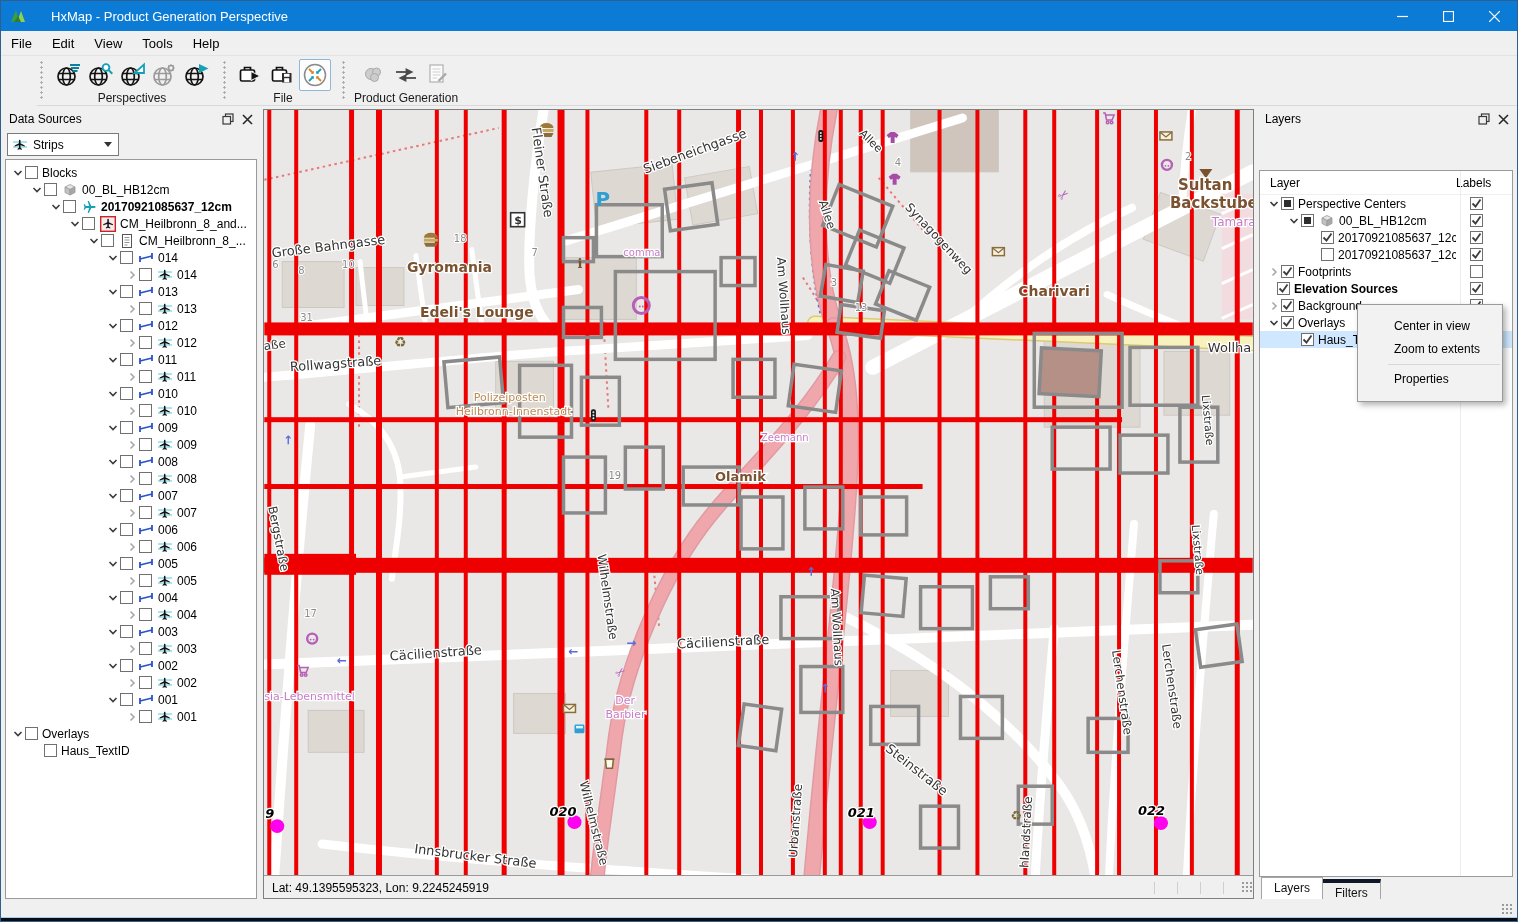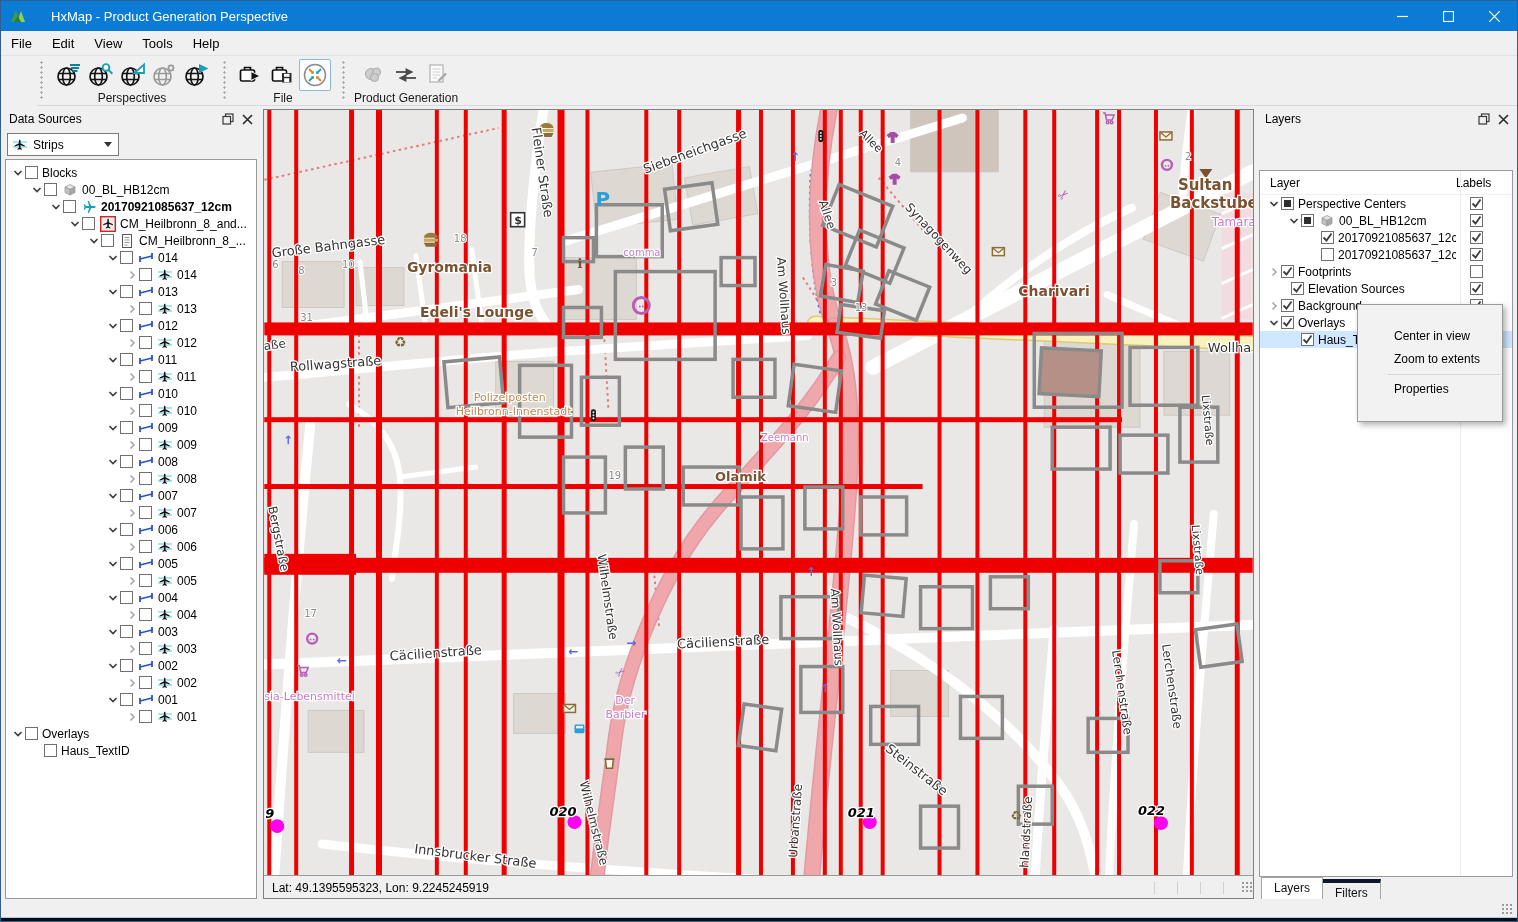--- a/index.html
+++ b/index.html
@@ -55,21 +55,21 @@
   .colsep{position:absolute;left:200px;top:0;bottom:0;width:1px;background:#ededed;}
   .lrow{display:flex;align-items:center;height:17px;position:relative;}
   .lrow.sel{background:#cfe8ff;}
   .lrow .lbl{flex:1;white-space:nowrap;overflow:hidden;}
   .lrow .labcol{width:56px;display:flex;justify-content:flex-start;padding-left:14px;flex:none;}
   .tabs{position:absolute;left:2px;bottom:0;height:22px;display:flex;align-items:flex-end;}
   .tab{height:21px;padding:3px 12px;font-size:12px;border:1px solid #a5a5a5;border-bottom:none;background:#f0f0f0;color:#111;}
   .tab.active{background:#fff;height:22px;}
   .tab.inactive{border-left:none;height:20px;border-top:4px solid #0f172a;}
   
-  .ctxmenu{position:absolute;left:1356px;top:303px;width:146px;background:#f2f2f2;border:1px solid #9b9b9b;box-shadow:3px 3px 6px rgba(0,0,0,.3);padding:20px 0;z-index:50;}
+  .ctxmenu{position:absolute;left:1356px;top:303px;width:146px;background:#f2f2f2;border:1px solid #9b9b9b;box-shadow:3px 3px 6px rgba(0,0,0,.3);padding:10px 0;z-index:50;}
   .cmitem{height:23px;line-height:23px;padding-left:36px;font-size:12px;}
   .menusep{height:1px;background:#d7d7d7;margin:3px 2px 3px 30px;}
   
   .statusbar{position:absolute;left:0;top:898px;width:100%;height:18px;background:#f0f0f0;}
   .sgrip{position:absolute;right:4px;top:4px;width:12px;height:12px;background-image:radial-gradient(#9a9a9a 32%,transparent 34%);background-size:4px 4px;}
   .bottomedge{position:absolute;left:0;top:916px;width:100%;height:6px;background:#0c0c14;border-top:1px solid #a8cdea;}
   svg{display:block;}
 </style>
 </head>
 <body>
@@ -1184,21 +1184,21 @@
             <span class="tchk">
               <svg width="11" height="11">
                 <polyline points="1.5,5.5 4.5,8.5 9.5,1.5" fill="none" stroke="#3e3e3e" stroke-width="1.8"></polyline>
               </svg>
             </span>
             <span class="lbl">Footprints</span>
             <span class="labcol">
               <span class="tchk"></span>
             </span>
           </div>
-          <div class="lrow" style="padding-left: 16px;">
+          <div class="lrow" style="padding-left: 2px; font-weight: bold;">
             <span class="texp"></span>
             <span class="tchk">
               <svg width="11" height="11">
                 <polyline points="1.5,5.5 4.5,8.5 9.5,1.5" fill="none" stroke="#3e3e3e" stroke-width="1.8"></polyline>
               </svg>
             </span>
             <span class="lbl">Elevation Sources</span>
             <span class="labcol">
               <span class="tchk">
                 <svg width="11" height="11">

